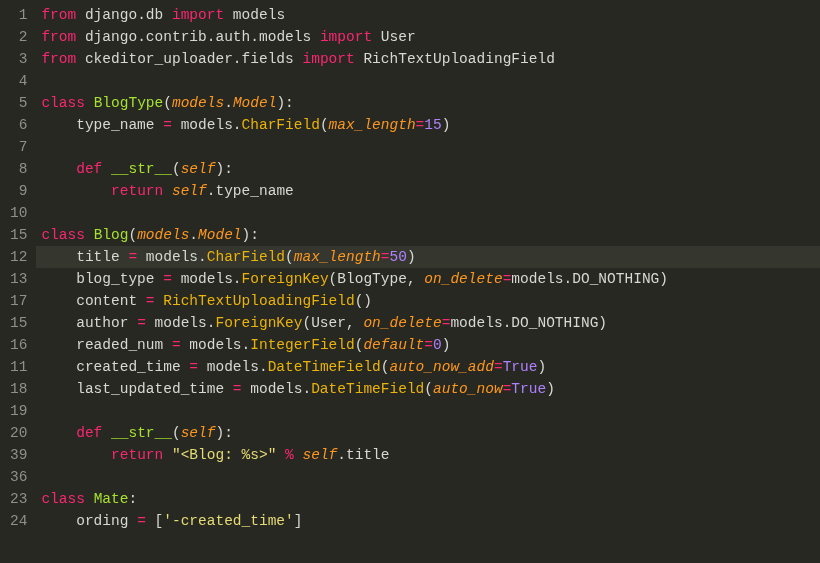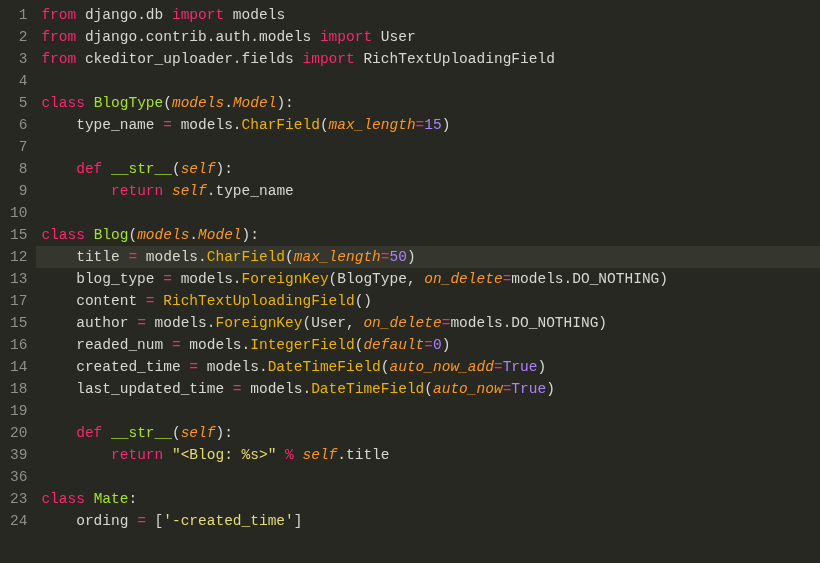--- a/index.html
+++ b/index.html
@@ -61,21 +61,21 @@
       <div class="ln">7</div>
       <div class="ln">8</div>
       <div class="ln">9</div>
       <div class="ln">10</div>
       <div class="ln">15</div>
       <div class="ln">12</div>
       <div class="ln">13</div>
       <div class="ln">17</div>
       <div class="ln">15</div>
       <div class="ln">16</div>
-      <div class="ln">14</div>
+      <div class="ln">11</div>
       <div class="ln">18</div>
       <div class="ln">19</div>
       <div class="ln">20</div>
       <div class="ln">39</div>
       <div class="ln">36</div>
       <div class="ln">23</div>
       <div class="ln">24</div>
     </div>
   <div class="code" id="code"><div class="line" style="position: relative;"><span style="position: relative;"><span class="kw">from</span><span class="pln"> django</span><span class="pln">.</span><span class="pln">db </span><span class="kw">import</span><span class="pln"> models</span></span></div><div class="line" style="position: relative;"><span style="position: relative;"><span class="kw">from</span><span class="pln"> django</span><span class="pln">.</span><span class="pln">contrib</span><span class="pln">.</span><span class="pln">auth</span><span class="pln">.</span><span class="pln">models </span><span class="kw">import</span><span class="pln"> User</span></span></div><div class="line" style="position: relative;"><span style="position: relative;"><span class="kw">from</span><span class="pln"> ckeditor_uploader</span><span class="pln">.</span><span class="pln">fields </span><span class="kw">import</span><span class="pln"> RichTextUploadingField</span></span></div><div class="line" style="position: relative;"><span style="position: relative;"></span></div><div class="line" style="position: relative;"><span style="position: relative;"><span class="kw">class</span><span class="pln"> </span><span class="cls">BlogType</span><span class="pln">(</span><span class="arg">models</span><span class="pln">.</span><span class="arg">Model</span><span class="pln">):</span></span></div><div class="line" style="position: relative;"><span style="position: relative;"><span class="pln">    type_name </span><span class="op">=</span><span class="pln"> models</span><span class="pln">.</span><span class="fn">CharField</span><span class="pln">(</span><span class="arg">max_length</span><span class="op">=</span><span class="num">15</span><span class="pln">)</span></span></div><div class="line" style="position: relative;"><span style="position: relative;"></span></div><div class="line" style="position: relative;"><span style="position: relative;"><span class="pln">    </span><span class="kw">def</span><span class="pln"> </span><span class="cls">__str__</span><span class="pln">(</span><span class="arg">self</span><span class="pln">):</span></span></div><div class="line" style="position: relative;"><span style="position: relative;"><span class="pln">        </span><span class="kw">return</span><span class="pln"> </span><span class="arg">self</span><span class="pln">.</span><span class="pln">type_name</span></span></div><div class="line" style="position: relative;"><span style="position: relative;"></span></div><div class="line" style="position: relative;"><span style="position: relative;"><span class="kw">class</span><span class="pln"> </span><span class="cls">Blog</span><span class="pln">(</span><span class="arg">models</span><span class="pln">.</span><span class="arg">Model</span><span class="pln">):</span></span></div><div class="line" style="position: relative;"><div class="line-hl"></div><span style="position: relative;"><span class="pln">    title </span><span class="op">=</span><span class="pln"> models</span><span class="pln">.</span><span class="fn">CharField</span><span class="pln">(</span><span class="arg">max_length</span><span class="op">=</span><span class="num">50</span><span class="pln">)</span></span></div><div class="line" style="position: relative;"><span style="position: relative;"><span class="pln">    blog_type </span><span class="op">=</span><span class="pln"> models</span><span class="pln">.</span><span class="fn">ForeignKey</span><span class="pln">(BlogType</span><span class="pln">, </span><span class="arg">on_delete</span><span class="op">=</span><span class="pln">models</span><span class="pln">.</span><span class="pln">DO_NOTHING</span><span class="pln">)</span></span></div><div class="line" style="position: relative;"><span style="position: relative;"><span class="pln">    content </span><span class="op">=</span><span class="pln"> </span><span class="fn">RichTextUploadingField</span><span class="pln">()</span></span></div><div class="line" style="position: relative;"><span style="position: relative;"><span class="pln">    author </span><span class="op">=</span><span class="pln"> models</span><span class="pln">.</span><span class="fn">ForeignKey</span><span class="pln">(User</span><span class="pln">, </span><span class="arg">on_delete</span><span class="op">=</span><span class="pln">models</span><span class="pln">.</span><span class="pln">DO_NOTHING</span><span class="pln">)</span></span></div><div class="line" style="position: relative;"><span style="position: relative;"><span class="pln">    readed_num </span><span class="op">=</span><span class="pln"> models</span><span class="pln">.</span><span class="fn">IntegerField</span><span class="pln">(</span><span class="arg">default</span><span class="op">=</span><span class="num">0</span><span class="pln">)</span></span></div><div class="line" style="position: relative;"><span style="position: relative;"><span class="pln">    created_time </span><span class="op">=</span><span class="pln"> models</span><span class="pln">.</span><span class="fn">DateTimeField</span><span class="pln">(</span><span class="arg">auto_now_add</span><span class="op">=</span><span class="num">True</span><span class="pln">)</span></span></div><div class="line" style="position: relative;"><span style="position: relative;"><span class="pln">    last_updated_time </span><span class="op">=</span><span class="pln"> models</span><span class="pln">.</span><span class="fn">DateTimeField</span><span class="pln">(</span><span class="arg">auto_now</span><span class="op">=</span><span class="num">True</span><span class="pln">)</span></span></div><div class="line" style="position: relative;"><span style="position: relative;"></span></div><div class="line" style="position: relative;"><span style="position: relative;"><span class="pln">    </span><span class="kw">def</span><span class="pln"> </span><span class="cls">__str__</span><span class="pln">(</span><span class="arg">self</span><span class="pln">):</span></span></div><div class="line" style="position: relative;"><span style="position: relative;"><span class="pln">        </span><span class="kw">return</span><span class="pln"> </span><span class="str">"&lt;Blog: %s&gt;"</span><span class="pln"> </span><span class="op">%</span><span class="pln"> </span><span class="arg">self</span><span class="pln">.</span><span class="pln">title</span></span></div><div class="line" style="position: relative;"><span style="position: relative;"></span></div><div class="line" style="position: relative;"><span style="position: relative;"><span class="kw">class</span><span class="pln"> </span><span class="cls">Mate</span><span class="pln">:</span></span></div><div class="line" style="position: relative;"><span style="position: relative;"><span class="pln">    ording </span><span class="op">=</span><span class="pln"> [</span><span class="str">'-created_time'</span><span class="pln">]</span></span></div></div>
 </div>

